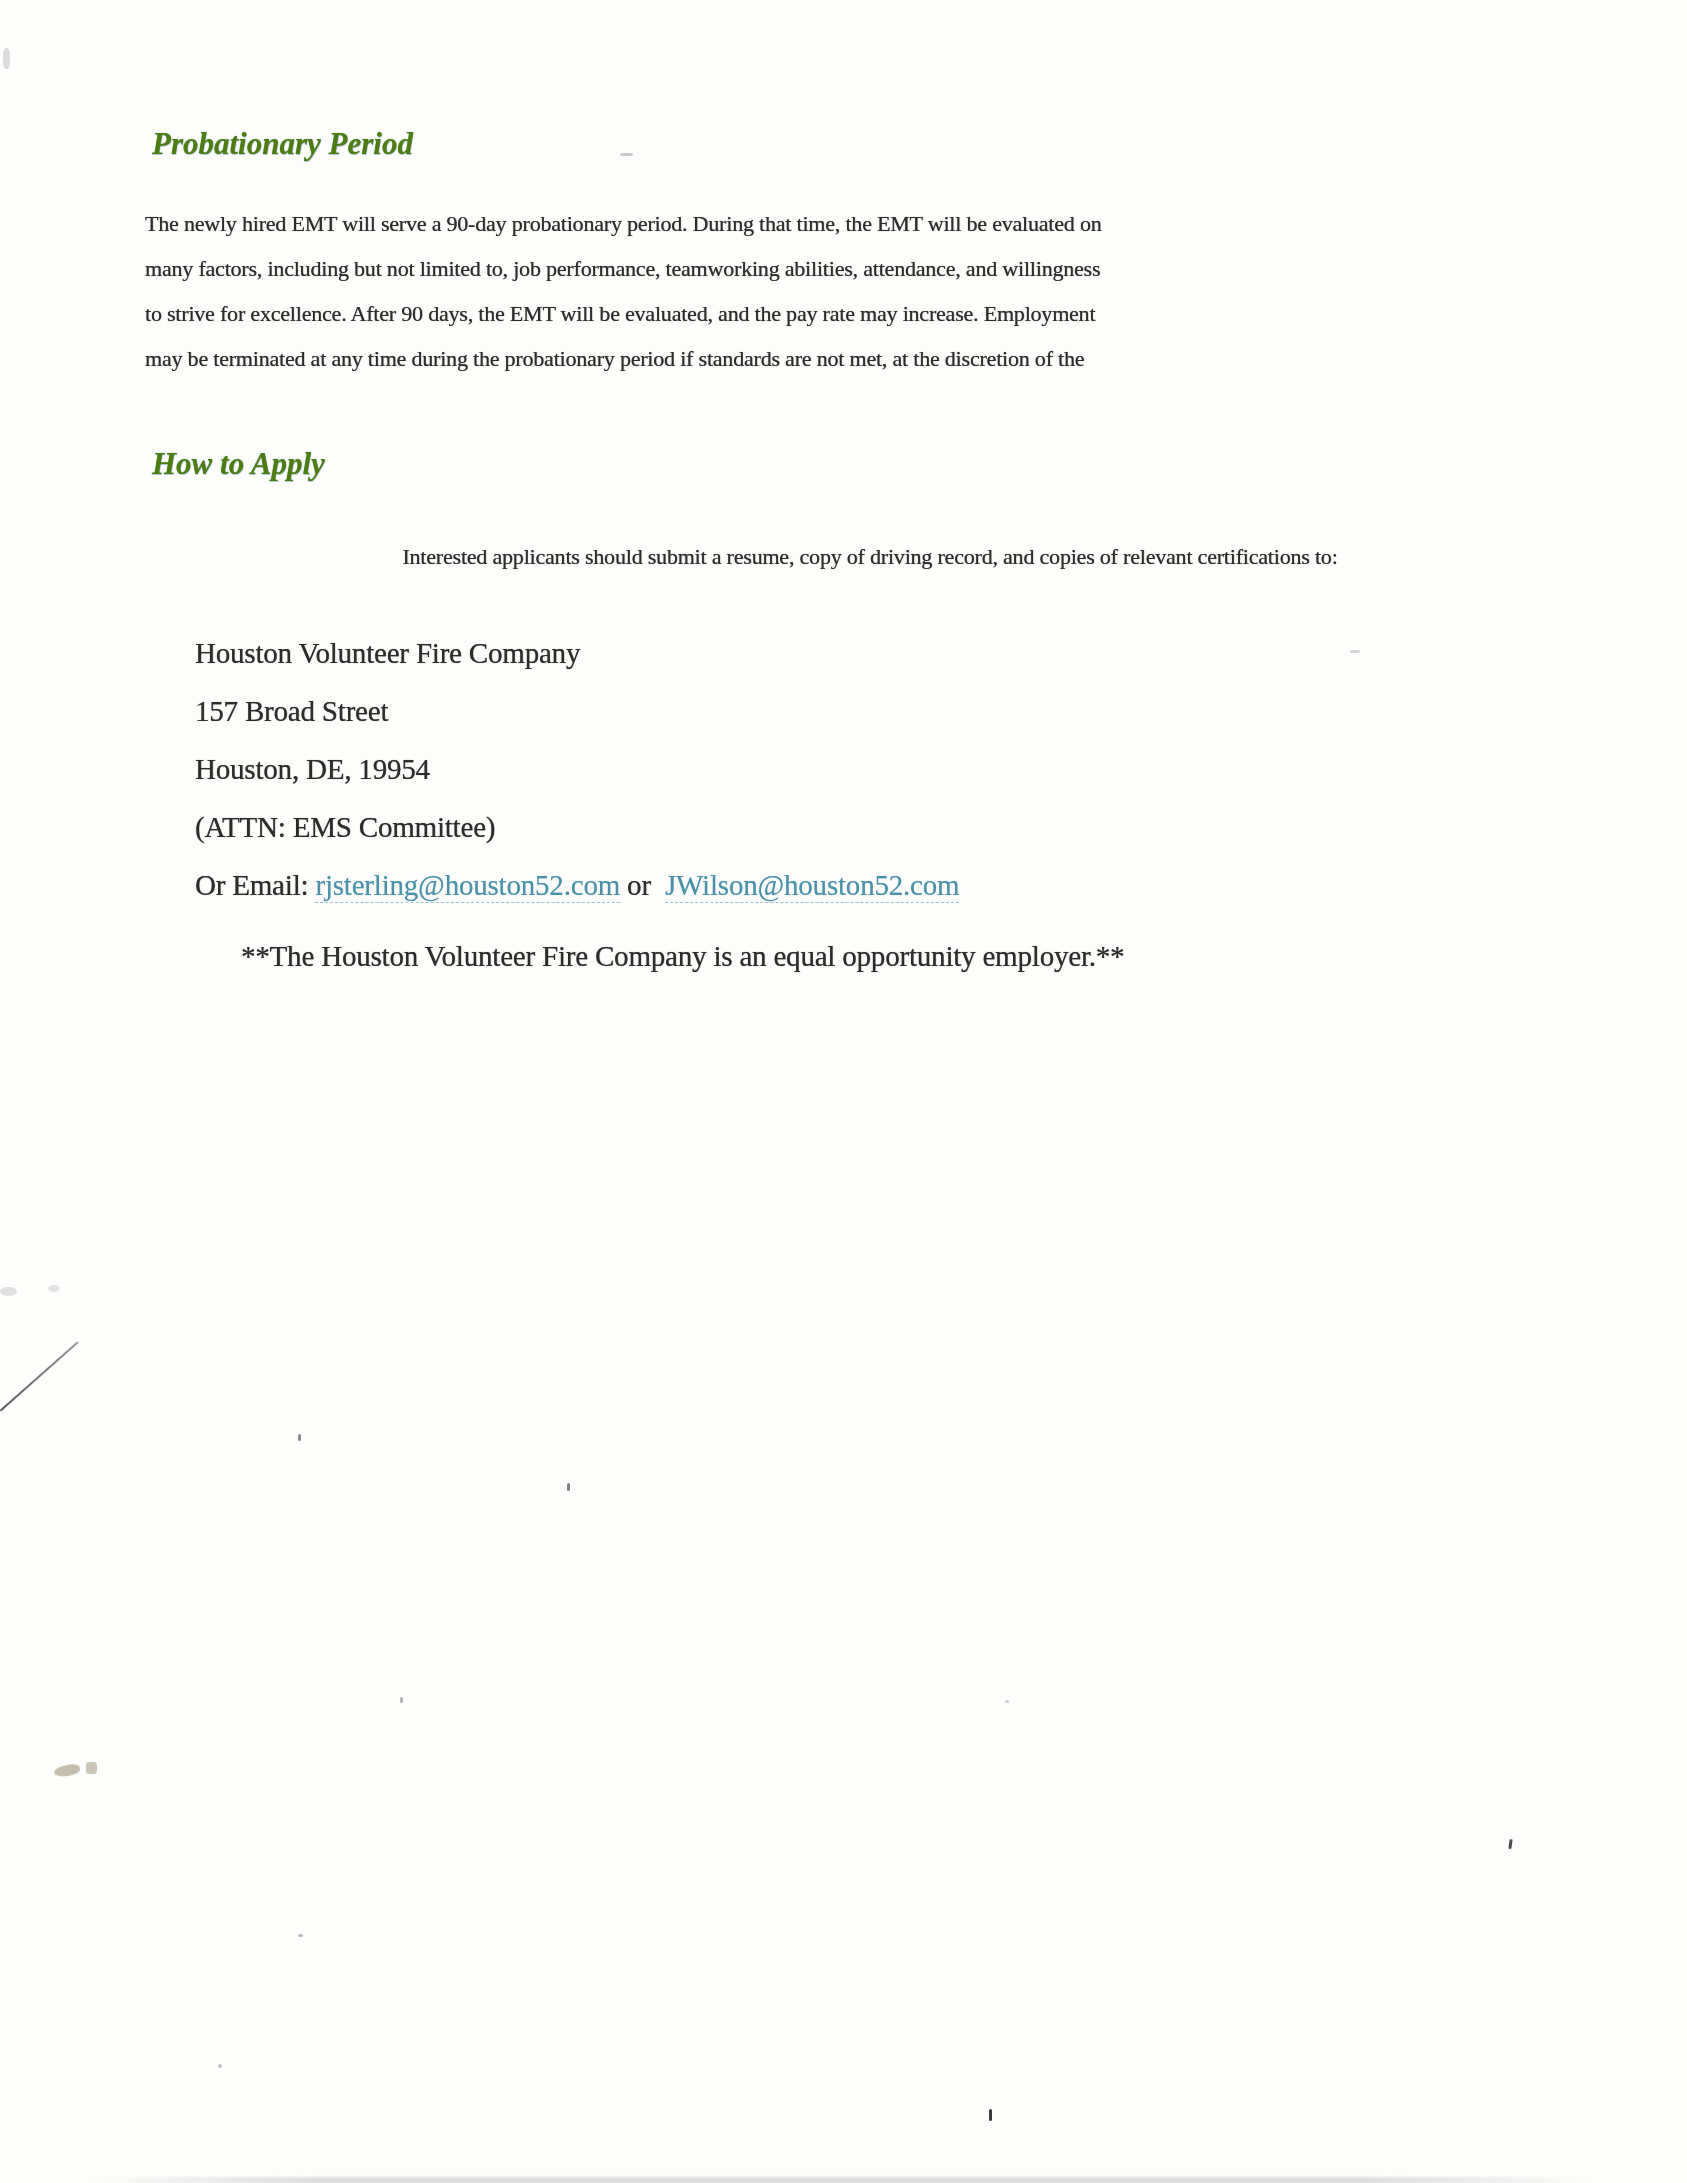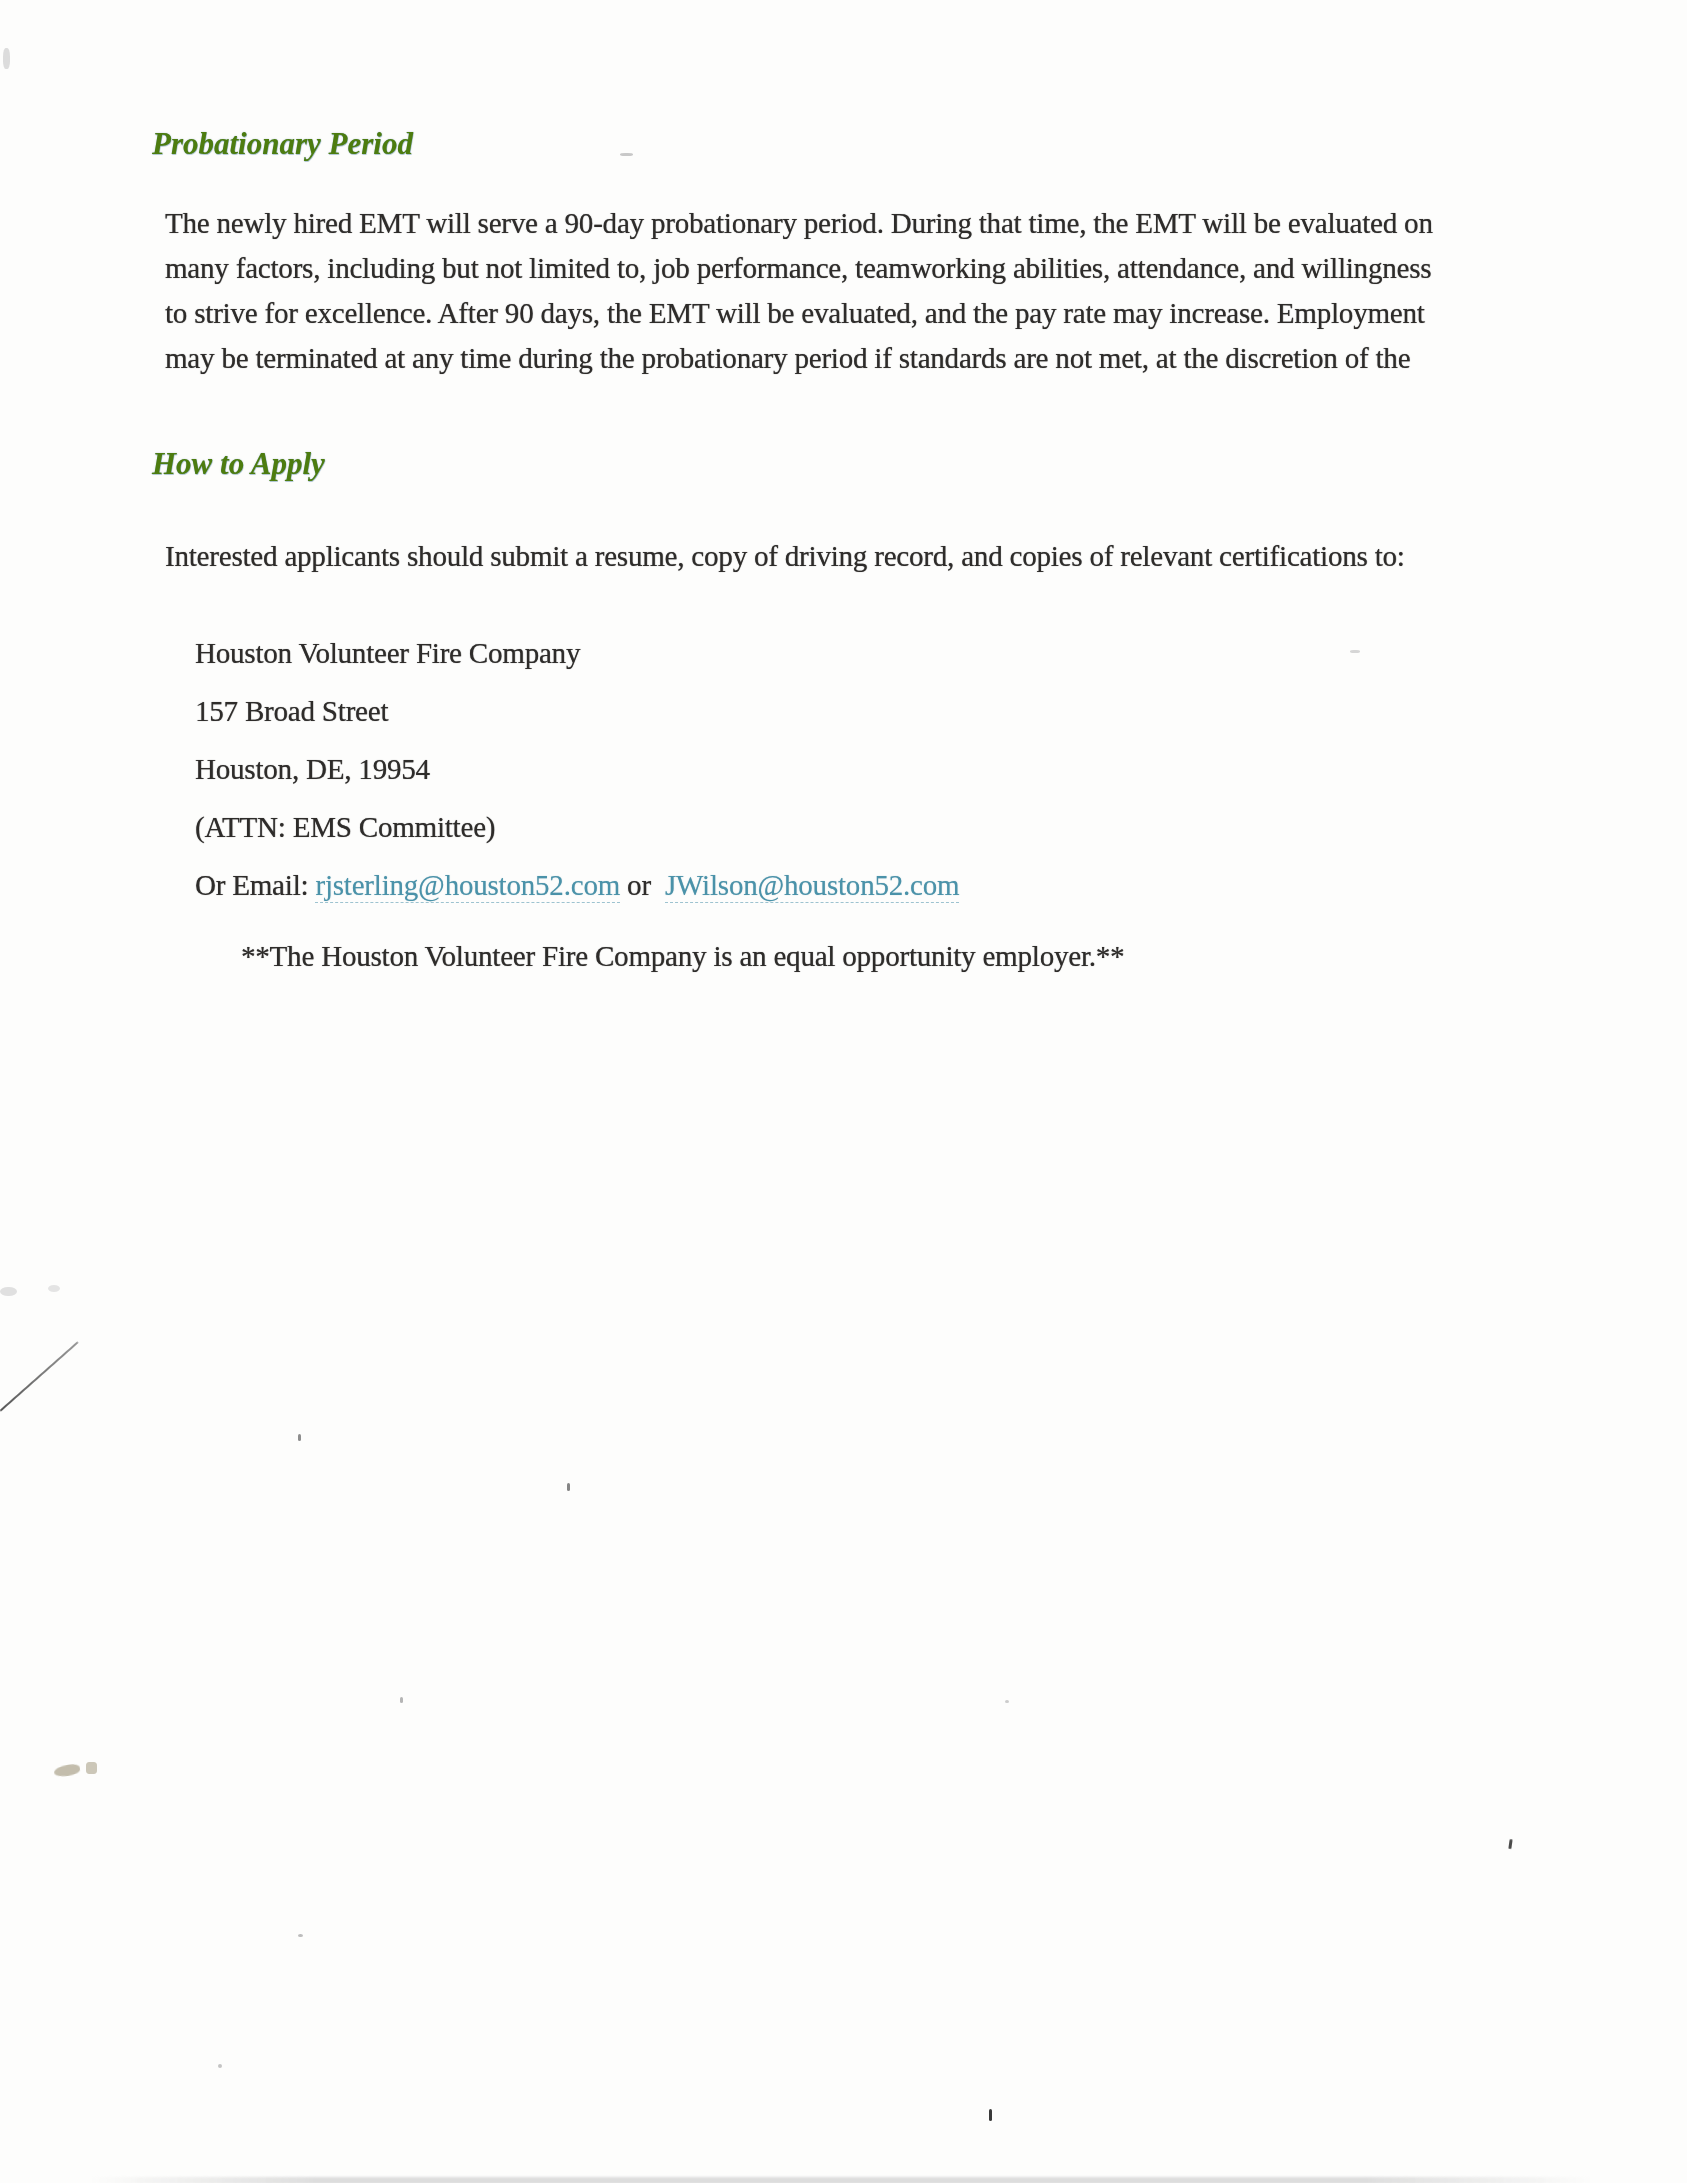--- a/index.html
+++ b/index.html
@@ -31,27 +31,27 @@
     color: #4d7c0f;
     text-shadow: 0 0 1.2px rgba(45,110,142,0.55), 0.5px 0.5px 0.4px rgba(45,110,142,0.3);
     letter-spacing: 0px;
     line-height: 38px;
   }
   .heading-probationary { top: 125px; }
   .heading-apply { top: 445px; }
 
   .paragraph {
     position: absolute;
-    left: 165px;
+    left: 145px;
     width: 1417px;
-    font-size: 29px;
+    font-size: 22px;
     line-height: 45px;
   }
   .paragraph-1 { top: 201px; }
-  .paragraph-2 { top: 534px; width: 1450px; }
+  .paragraph-2 { top: 534px; width: 1450px; text-align: center; }
 
   .contact-block {
     position: absolute;
     left: 150px;
     top: 624px;
     width: 1236px;
     font-size: 29px;
   }
   .contact-line {
     height: 58px;

